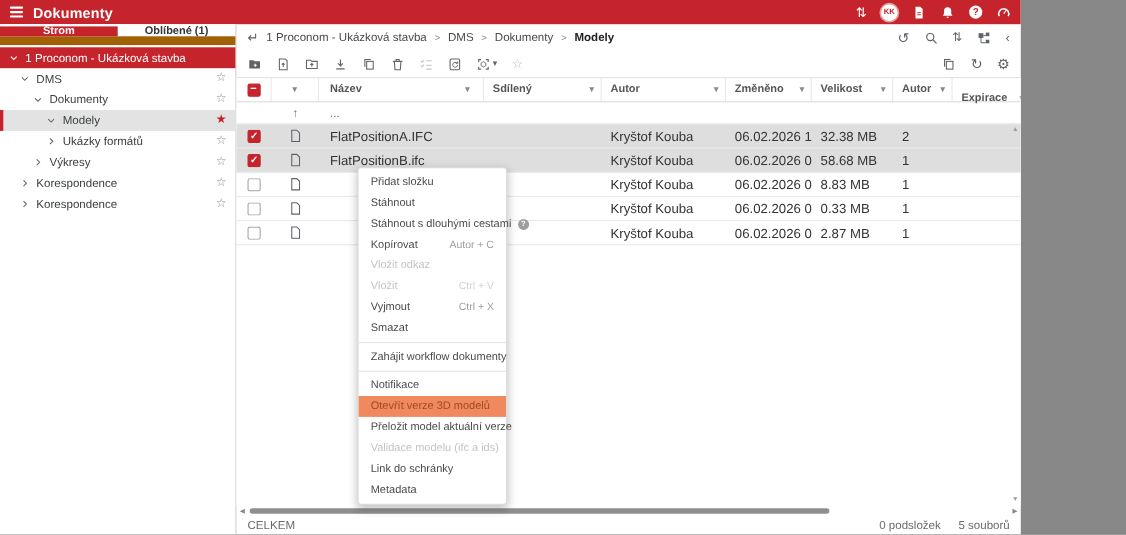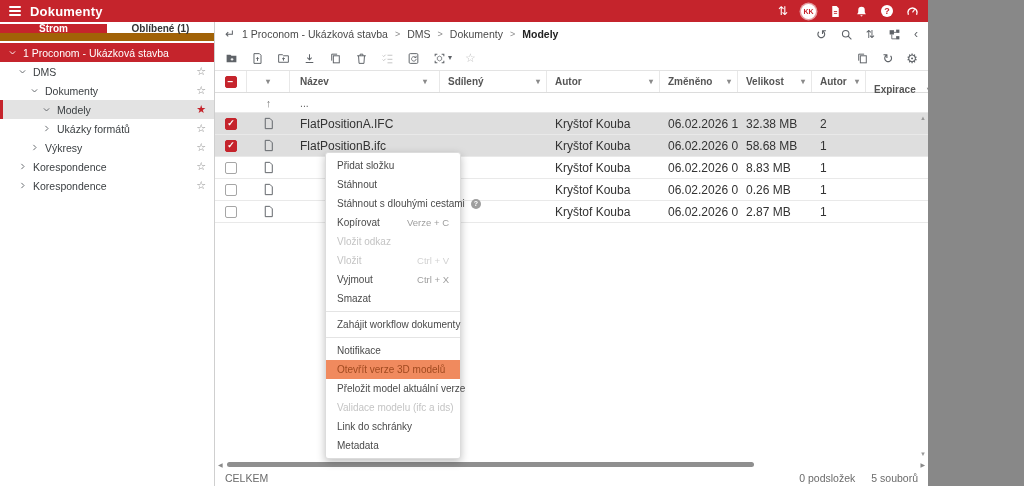--- a/index.html
+++ b/index.html
@@ -460,21 +460,21 @@
             </div>
           <div class="cell c1">
               <svg class="ic" viewBox="0 0 24 24">
                 <path d="M6 2.5h8.5L19 7v14.5H6z" fill="none" stroke="#5f6368" stroke-width="1.8"></path>
               </svg>
             </div>
           <div class="cell c2"></div>
           <div class="cell c3"></div>
           <div class="cell c4">Kryštof Kouba</div>
           <div class="cell c5">06.02.2026 09:34</div>
-          <div class="cell c6">0.26 MB</div>
+          <div class="cell c6">0.33 MB</div>
           <div class="cell c7">1</div>
           <div class="cell c8"></div>
           <div class="cell c9"></div>
         </div>
 
         <div class="gr gdata">
           <div class="cell c0">
               <span class="cb"></span>
             </div>
           <div class="cell c1">
@@ -522,21 +522,21 @@
       </div>
     <div class="mi">
         <span>Stáhnout</span>
       </div>
     <div class="mi">
         <span>Stáhnout s dlouhými cestami</span>
         <span class="qbadge">?</span>
       </div>
     <div class="mi">
         <span>Kopírovat</span>
-        <span class="sc">Verze + C</span>
+        <span class="sc">Autor + C</span>
       </div>
     <div class="mi dis">
         <span>Vložit odkaz</span>
       </div>
     <div class="mi dis">
         <span>Vložit</span>
         <span class="sc">Ctrl + V</span>
       </div>
     <div class="mi">
         <span>Vyjmout</span>

